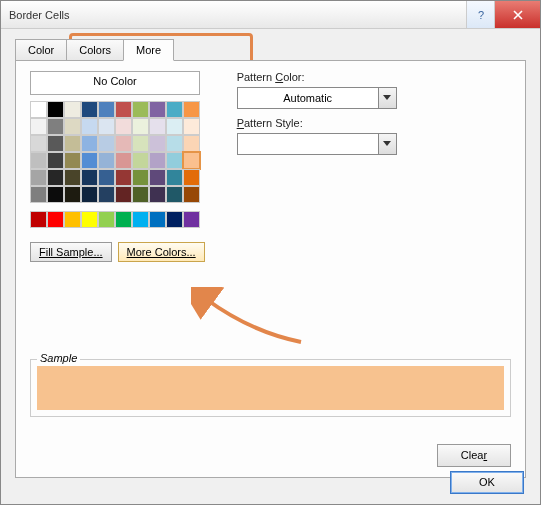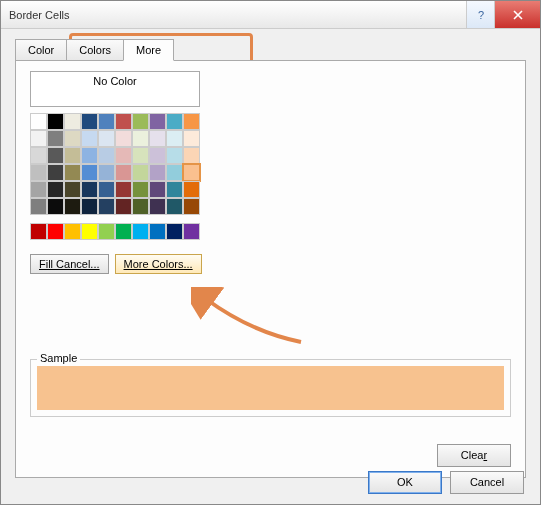--- a/index.html
+++ b/index.html
@@ -14,35 +14,35 @@
 .titlebar .btn svg { display: block; }
 .content { padding: 10px 14px; position: relative; }
 .tabs { display: flex; position: relative; z-index: 2; }
 .tab { padding: 4px 12px; border: 1px solid #aaa; background: linear-gradient(#fafafa,#e8e8e8); margin-right: -1px; cursor: pointer; position: relative; }
 .tab.active { background: #fdfdfd; border-bottom: 1px solid #fdfdfd; z-index: 3; }
 .highlight-box { position: absolute; border: 3px solid #e2864b; border-radius: 4px; pointer-events: none; }
 .panel { border: 1px solid #aaa; background: #fdfdfd; margin-top: -1px; padding: 10px 14px 14px 14px; height: 418px; position: relative; }
 .cols { display: flex; gap: 32px; }
 .label { color: #222; margin-bottom: 4px; }
 .underlined-first::first-letter { text-decoration: underline; }
-.nocolor-btn { width: 170px; height: 36px; border: 1px solid #aaa; background: #fff; text-align: center; line-height: 18px; margin-bottom: 6px; cursor: pointer; }
+.nocolor-btn { width: 170px; height: 24px; border: 1px solid #aaa; background: #fff; text-align: center; line-height: 18px; margin-bottom: 6px; cursor: pointer; }
 .swatch-grid { display: grid; grid-template-columns: repeat(10, 17px); grid-auto-rows: 17px; gap: 0; }
 .swatch { width: 17px; height: 17px; border: 1px solid #ccc; cursor: pointer; }
 .swatch.sel { outline: 2px solid #e59447; outline-offset: -1px; border: 1px solid #333; }
 .std-row { display: grid; grid-template-columns: repeat(10, 17px); gap: 0; margin-top: 8px; }
 .btn-row { display: flex; gap: 6px; margin-top: 14px; }
 .pushbtn { border: 1px solid #999; background: linear-gradient(#fafafa,#e4e4e4); padding: 3px 8px; cursor: pointer; }
 .pushbtn.focus { background: linear-gradient(#fffcf2,#ffe9b8); border-color: #caa54c; }
 .pushbtn .ul { text-decoration: underline; }
 .right-col { width: 170px; }
 .combo { width: 160px; height: 22px; border: 1px solid #888; background: #fff; display: flex; margin-bottom: 8px; }
 .combo .display { flex: 1; text-align: center; line-height: 20px; }
 .combo .arrow { width: 18px; border-left: 1px solid #888; background: linear-gradient(#f5f5f5,#ddd); display: flex; align-items: center; justify-content: center; }
 .sample-group { position: absolute; left: 14px; right: 14px; top: 296px; }
-.sample-group .frame { border: 1px solid #ccc; height: 58px; padding: 6px; margin-top: 2px; position: relative; }
+.sample-group .frame { border: 1px solid #ccc; height: 58px; padding: 6px; margin-top: 2px; position: relative; font-style: italic; }
 .sample-group .lbl { position: absolute; top: -8px; left: 6px; background: #fdfdfd; padding: 0 3px; }
 .sample-fill { width: 100%; height: 100%; background: #f7c28f; }
 .bottom-btns { position: absolute; right: 16px; bottom: 10px; display: flex; gap: 8px; }
 .dlgbtn { width: 74px; height: 23px; border: 1px solid #999; background: linear-gradient(#fafafa,#e4e4e4); cursor: pointer; text-align: center; line-height: 21px; }
 .dlgbtn.primary { border-color: #3a78c8; box-shadow: 0 0 0 1px #7fb0ec inset; }
 .clear-area { position: absolute; right: 14px; bottom: 10px; }
 .arrow-annot { position: absolute; pointer-events: none; }
 </style>
 </head>
 <body>
@@ -144,22 +144,42 @@
               <div class="swatch" style="background: rgb(255, 192, 0);"></div>
               <div class="swatch" style="background: rgb(255, 255, 0);"></div>
               <div class="swatch" style="background: rgb(146, 208, 80);"></div>
               <div class="swatch" style="background: rgb(0, 176, 80);"></div>
               <div class="swatch" style="background: rgb(0, 176, 240);"></div>
               <div class="swatch" style="background: rgb(0, 112, 192);"></div>
               <div class="swatch" style="background: rgb(0, 32, 96);"></div>
               <div class="swatch" style="background: rgb(112, 48, 160);"></div>
             </div>
           <div class="btn-row">
-            <div class="pushbtn"><span class="ul">Fill Cancel...</span></div>
+            <div class="pushbtn"><span class="ul">Fill Sample...</span></div>
             <div class="pushbtn focus"><span class="ul">More Colors...</span></div>
+          </div>
+        </div>
+        <div class="right-col">
+          <div class="label"><span style="text-decoration:underline"></span><span>P</span>attern <span style="text-decoration:underline">C</span>olor:</div>
+          <div class="combo">
+            <div class="display">Automatic</div>
+            <div class="arrow">
+                <svg width="8" height="6">
+                  <path d="M0 0 L8 0 L4 5 Z" fill="#333"></path>
+                </svg>
+              </div>
+          </div>
+          <div class="label"><span style="text-decoration:underline">P</span>attern Style:</div>
+          <div class="combo">
+            <div class="display"></div>
+            <div class="arrow">
+                <svg width="8" height="6">
+                  <path d="M0 0 L8 0 L4 5 Z" fill="#333"></path>
+                </svg>
+              </div>
           </div>
         </div>
       </div>
 
       <div class="sample-group">
         <div class="frame">
           <span class="lbl">Sample</span>
           <div class="sample-fill" id="sample-fill" style="background: rgb(247, 194, 143);"></div>
         </div>
       </div>
@@ -174,15 +194,14 @@
           <marker id="ah" markerWidth="12" markerHeight="12" refX="2" refY="5" orient="auto">
             <path d="M0 0 L12 5 L0 10 Z" fill="#e2864b"></path>
           </marker>
         </defs>
       <path d="M110 55 Q60 45 15 12" stroke="#e2864b" stroke-width="4" fill="none" marker-end="url(#ah)"></path>
     </svg>
   </div>
 
   <div class="bottom-btns">
     <div class="dlgbtn primary">OK</div>
-    <div class="dlgbtn">Cancel</div>
   </div>
 </div>
 
 </body></html>

